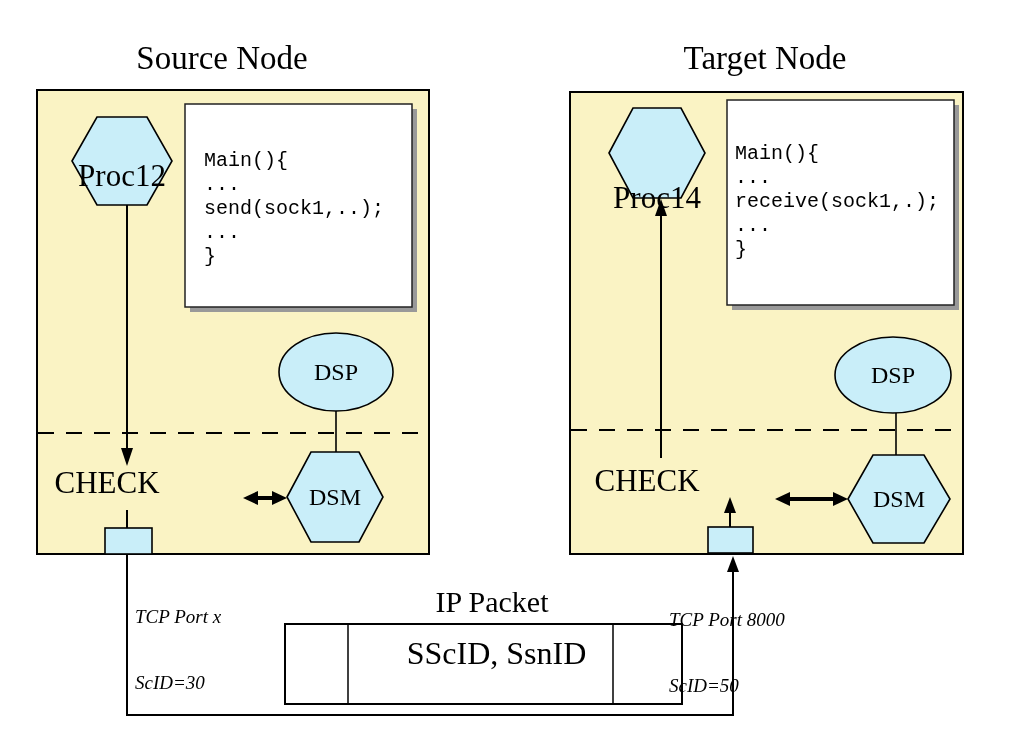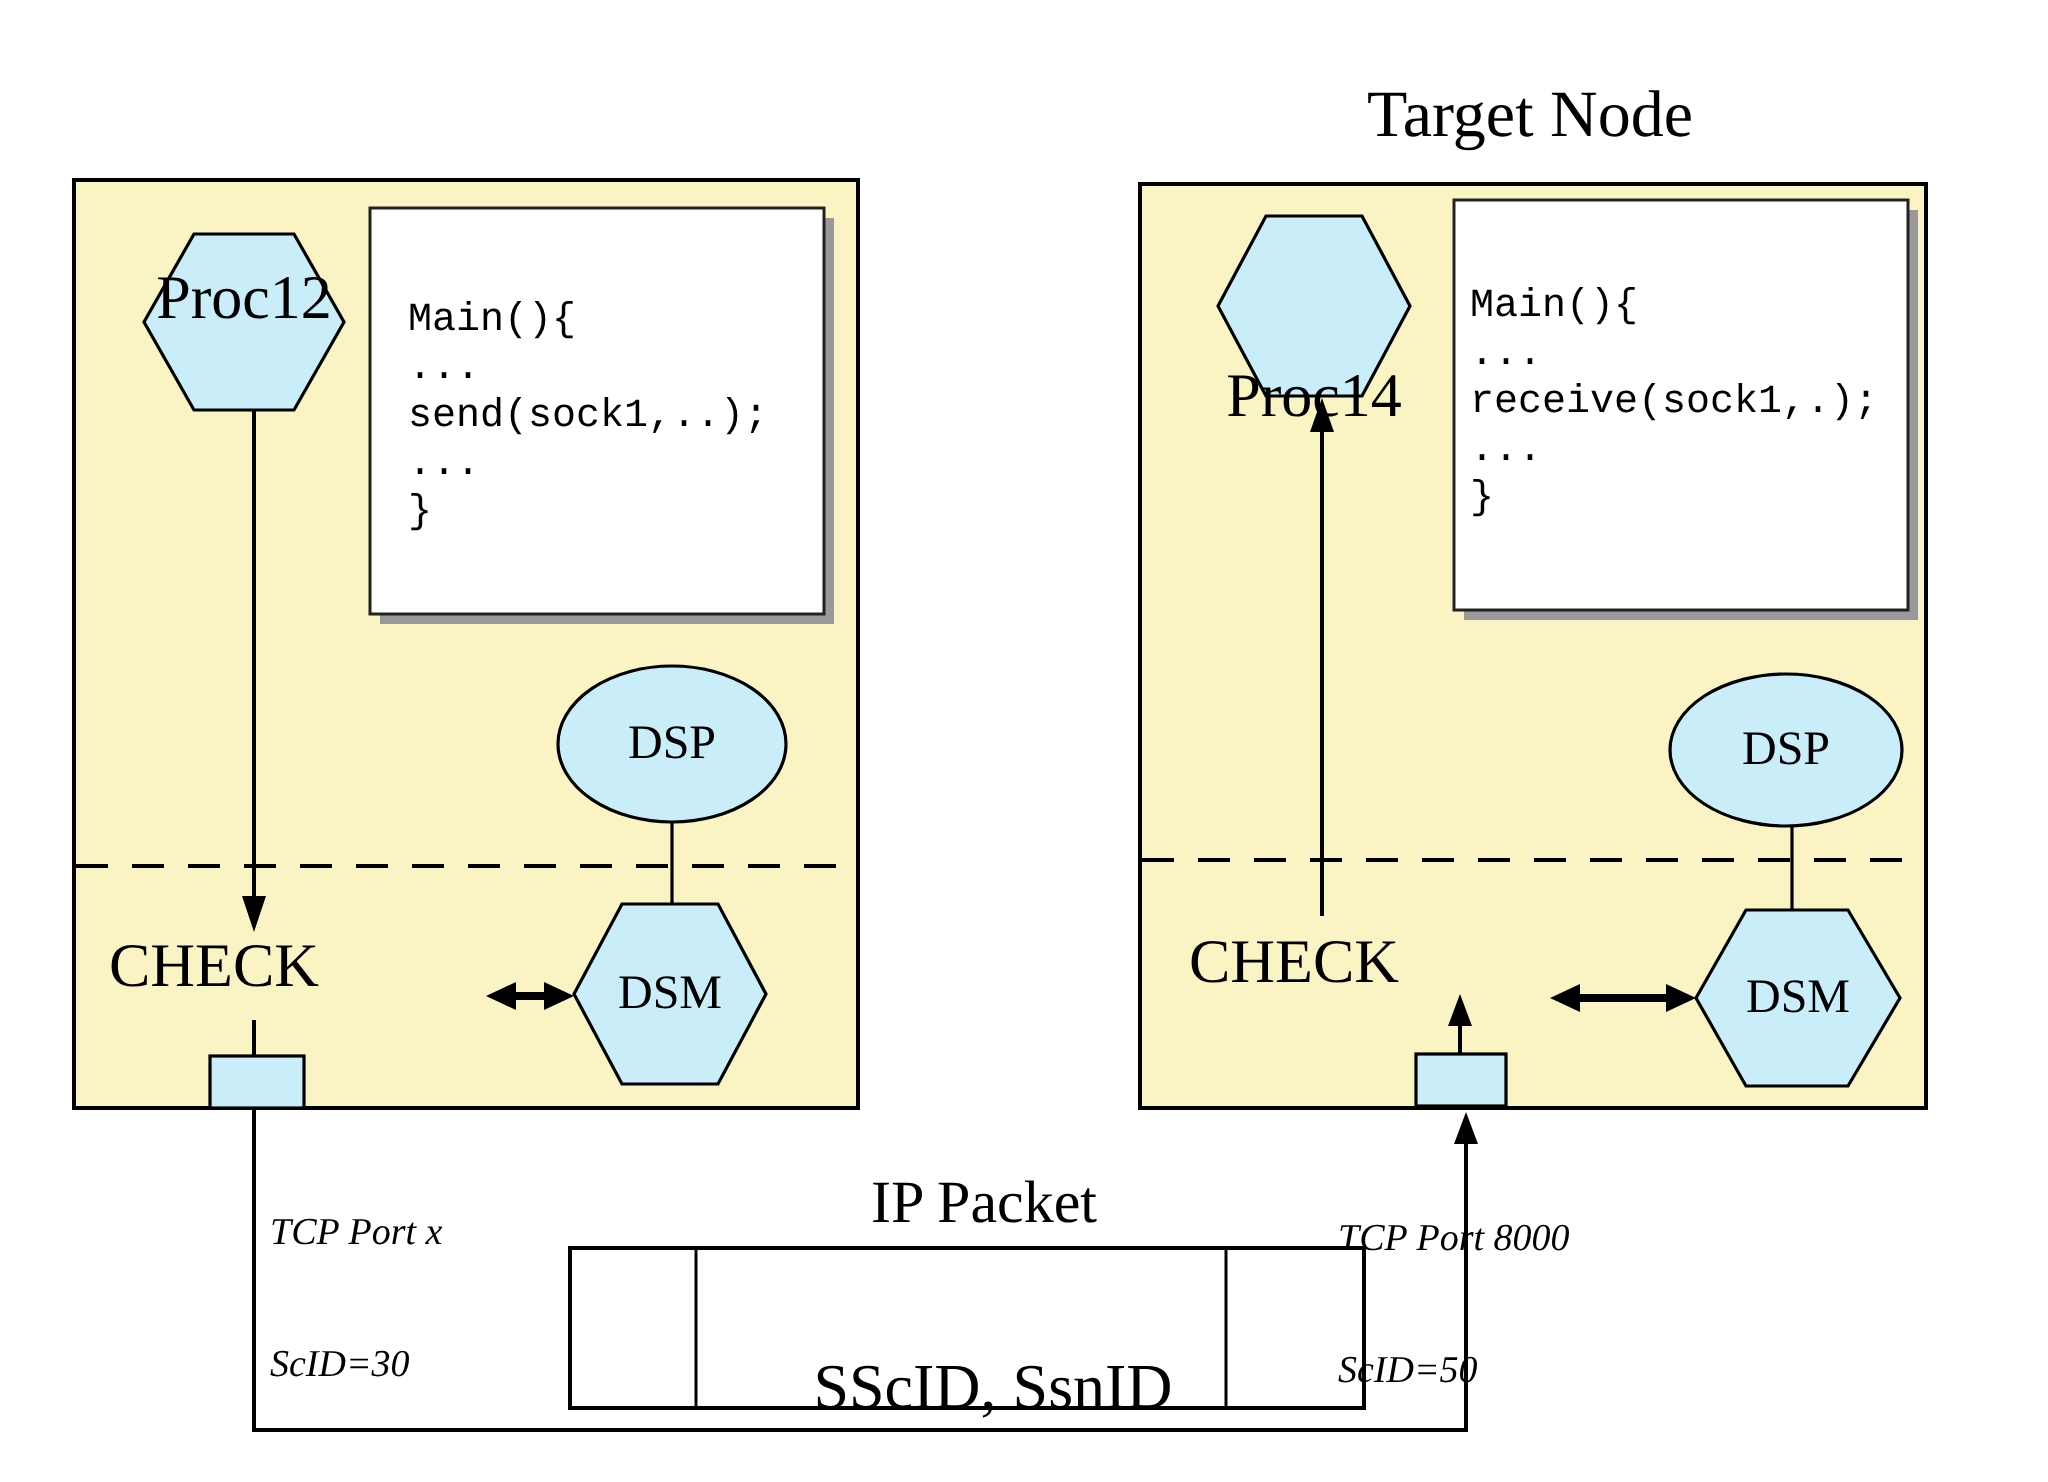--- a/index.html
+++ b/index.html
@@ -13,34 +13,34 @@
   .proc-label{font-size:31px;line-height:31px;}
   .check-label{font-size:31px;line-height:31px;}
   .code{font-family:"Liberation Mono", monospace;font-size:20px;line-height:24px;white-space:pre;}
   .caption{font-size:19px;line-height:22px;font-style:italic;}
   .ip-title{font-size:30px;line-height:32px;}
   .payload{font-size:32px;line-height:34px;}
 
   
   #source-title{left:102px;top:41px;width:240px;}
   #target-title{left:645px;top:41px;width:240px;}
-  #proc12-label{left:72px;top:133px;width:100px;}
+  #proc12-label{left:72px;top:160px;width:100px;}
   #proc14-label{left:609px;top:138px;width:96px;margin-top:44px;}
   #code-source{left:204px;top:149px;}
   #code-target{left:735px;top:142px;}
   #dsp-source-label{left:279px;top:355px;width:114px;}
   #dsp-target-label{left:835px;top:358px;width:116px;}
   #dsm-source-label{left:287px;top:480px;width:96px;}
   #dsm-target-label{left:848px;top:482px;width:102px;}
   #check-source-label{left:47px;top:467px;width:120px;}
   #check-target-label{left:587px;top:465px;width:120px;}
   #caption-source{left:135px;top:562px;}
   #caption-target{left:669px;top:565px;}
   #ip-packet-title{left:382px;top:586px;width:220px;}
-  #payload-label{left:349px;top:676px;width:295px;}
+  #payload-label{left:349px;top:636px;width:295px;}
 </style>
 </head>
 <body>
 
 <div id="stage">
 
   <svg id="shapes" viewBox="0 0 1024 741" xmlns="http://www.w3.org/2000/svg">
 
     <rect x="37" y="90" width="392" height="464" fill="#FAF3C4" stroke="#000" stroke-width="2"></rect>
     <rect x="570" y="92" width="393" height="462" fill="#FAF3C4" stroke="#000" stroke-width="2"></rect>
@@ -101,20 +101,21 @@
       <polygon points="733,556 727,572 739,572" fill="#000"></polygon>
     </g>
 
     <g>
       <rect x="285" y="624" width="397" height="80" fill="#FFFFFF" stroke="#000" stroke-width="2"></rect>
       <line x1="348" y1="624" x2="348" y2="704" stroke="#000" stroke-width="1.5"></line>
       <line x1="613" y1="624" x2="613" y2="704" stroke="#000" stroke-width="1.5"></line>
     </g>
   </svg>
 
+  <div class="txt title ctr" id="source-title">Source Node</div>
   <div class="txt title ctr" id="target-title">Target Node</div>
 
   <div class="txt proc-label ctr" id="proc12-label">Proc12</div>
   <div class="txt proc-label ctr" id="proc14-label">Proc14</div>
 
   <div class="txt code" id="code-source">Main(){
 ...
 send(sock1,..);
 ...
 }</div>

